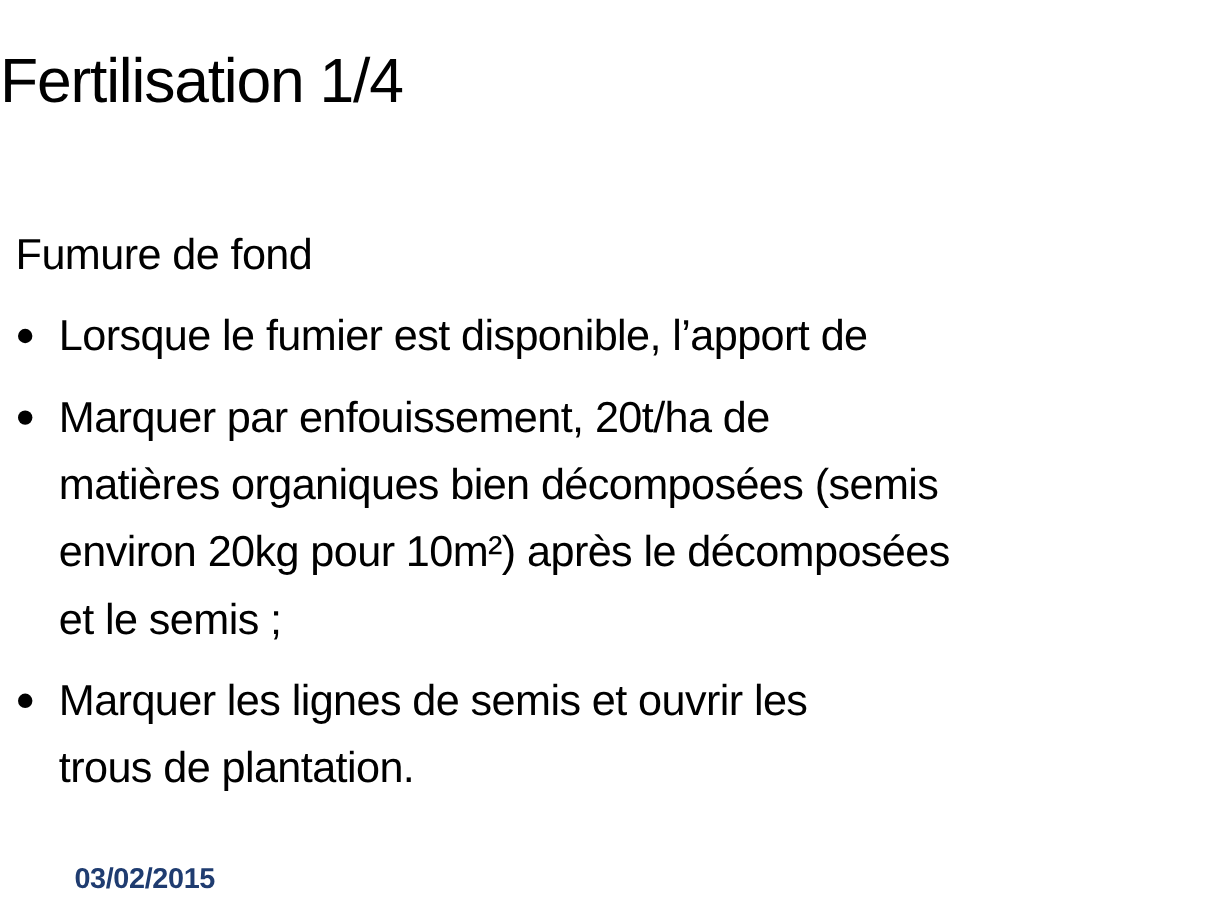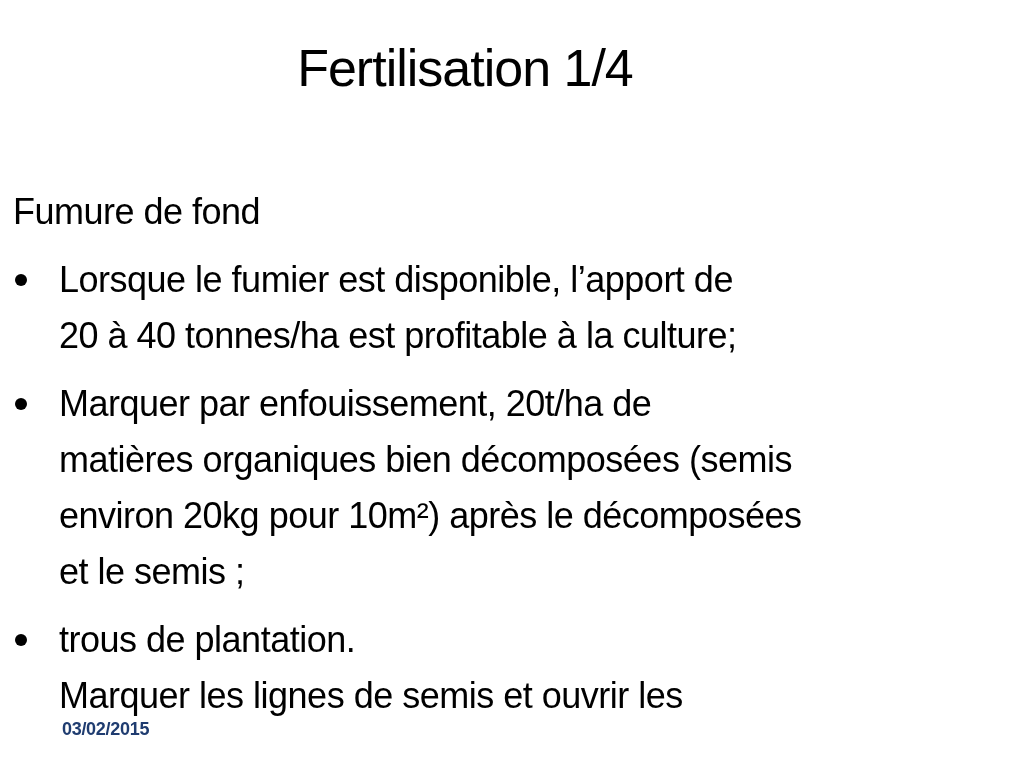--- a/index.html
+++ b/index.html
@@ -12,21 +12,20 @@
   }
   .slide {
     position: relative;
     width: 1024px; height: 768px;
     background: #ffffff;
   }
   .slide-title {
     position: absolute;
     top: 38px; left: 0;
     width: 930px;
-    text-align: center;
     font-size: 52px;
     font-weight: 400;
     letter-spacing: -1px;
     white-space: nowrap;
   }
   .slide-body {
     position: absolute;
     top: 184px; left: 13px;
     width: 960px;
     font-size: 36px;
@@ -36,65 +35,64 @@
   .para { margin-bottom: 12px; }
   .heading-para { white-space: nowrap; }
   .bullet-item { display: flex; align-items: flex-start; }
   .bullet-dot {
     flex: none;
     width: 12px; height: 12px;
     border-radius: 50%;
     background: #000000;
     margin: 22px 0 0 2px;
   }
-  .bullet-lines { margin-left: 32px; }
+  .bullet-lines { margin-left: 22px; }
   .bullet-line { white-space: nowrap; }
   .slide-date {
     position: absolute;
     top: 719px; left: 62px;
-    font-size: 18px;
+    font-size: 24px;
     font-weight: 700;
     letter-spacing: -0.3px;
     white-space: nowrap;
   }
 </style>
 </head>
 <body style="background: rgb(255, 255, 255);">
 
 <div class="slide">
 
   <div class="slide-title">Fertilisation 1/4</div>
 
   <div class="slide-body">
 
     <div class="para heading-para">Fumure de fond</div>
 
     <div class="para bullet-item">
       <span class="bullet-dot"></span>
       <div class="bullet-lines">
         <div class="bullet-line">Lorsque le fumier est disponible, l’apport de</div>
-        <div class="bullet-line">20 à 40 tonnes/ha est profitable à la culture;</div>
       </div>
     </div>
 
     <div class="para bullet-item">
       <span class="bullet-dot"></span>
       <div class="bullet-lines">
         <div class="bullet-line">Marquer par enfouissement, 20t/ha de</div>
         <div class="bullet-line">matières organiques bien décomposées (semis</div>
         <div class="bullet-line">environ 20kg pour 10m²) après le décomposées</div>
         <div class="bullet-line">et le semis ;</div>
       </div>
     </div>
 
     <div class="para bullet-item">
       <span class="bullet-dot"></span>
       <div class="bullet-lines">
+        <div class="bullet-line">Marquer les lignes de semis et ouvrir les</div>
         <div class="bullet-line">trous de plantation.</div>
-        <div class="bullet-line">Marquer les lignes de semis et ouvrir les</div>
       </div>
     </div>
 
   </div>
 
   <div class="slide-date" style="color: rgb(31, 60, 112);">03/02/2015</div>
 
 </div>
 
 </body></html>

